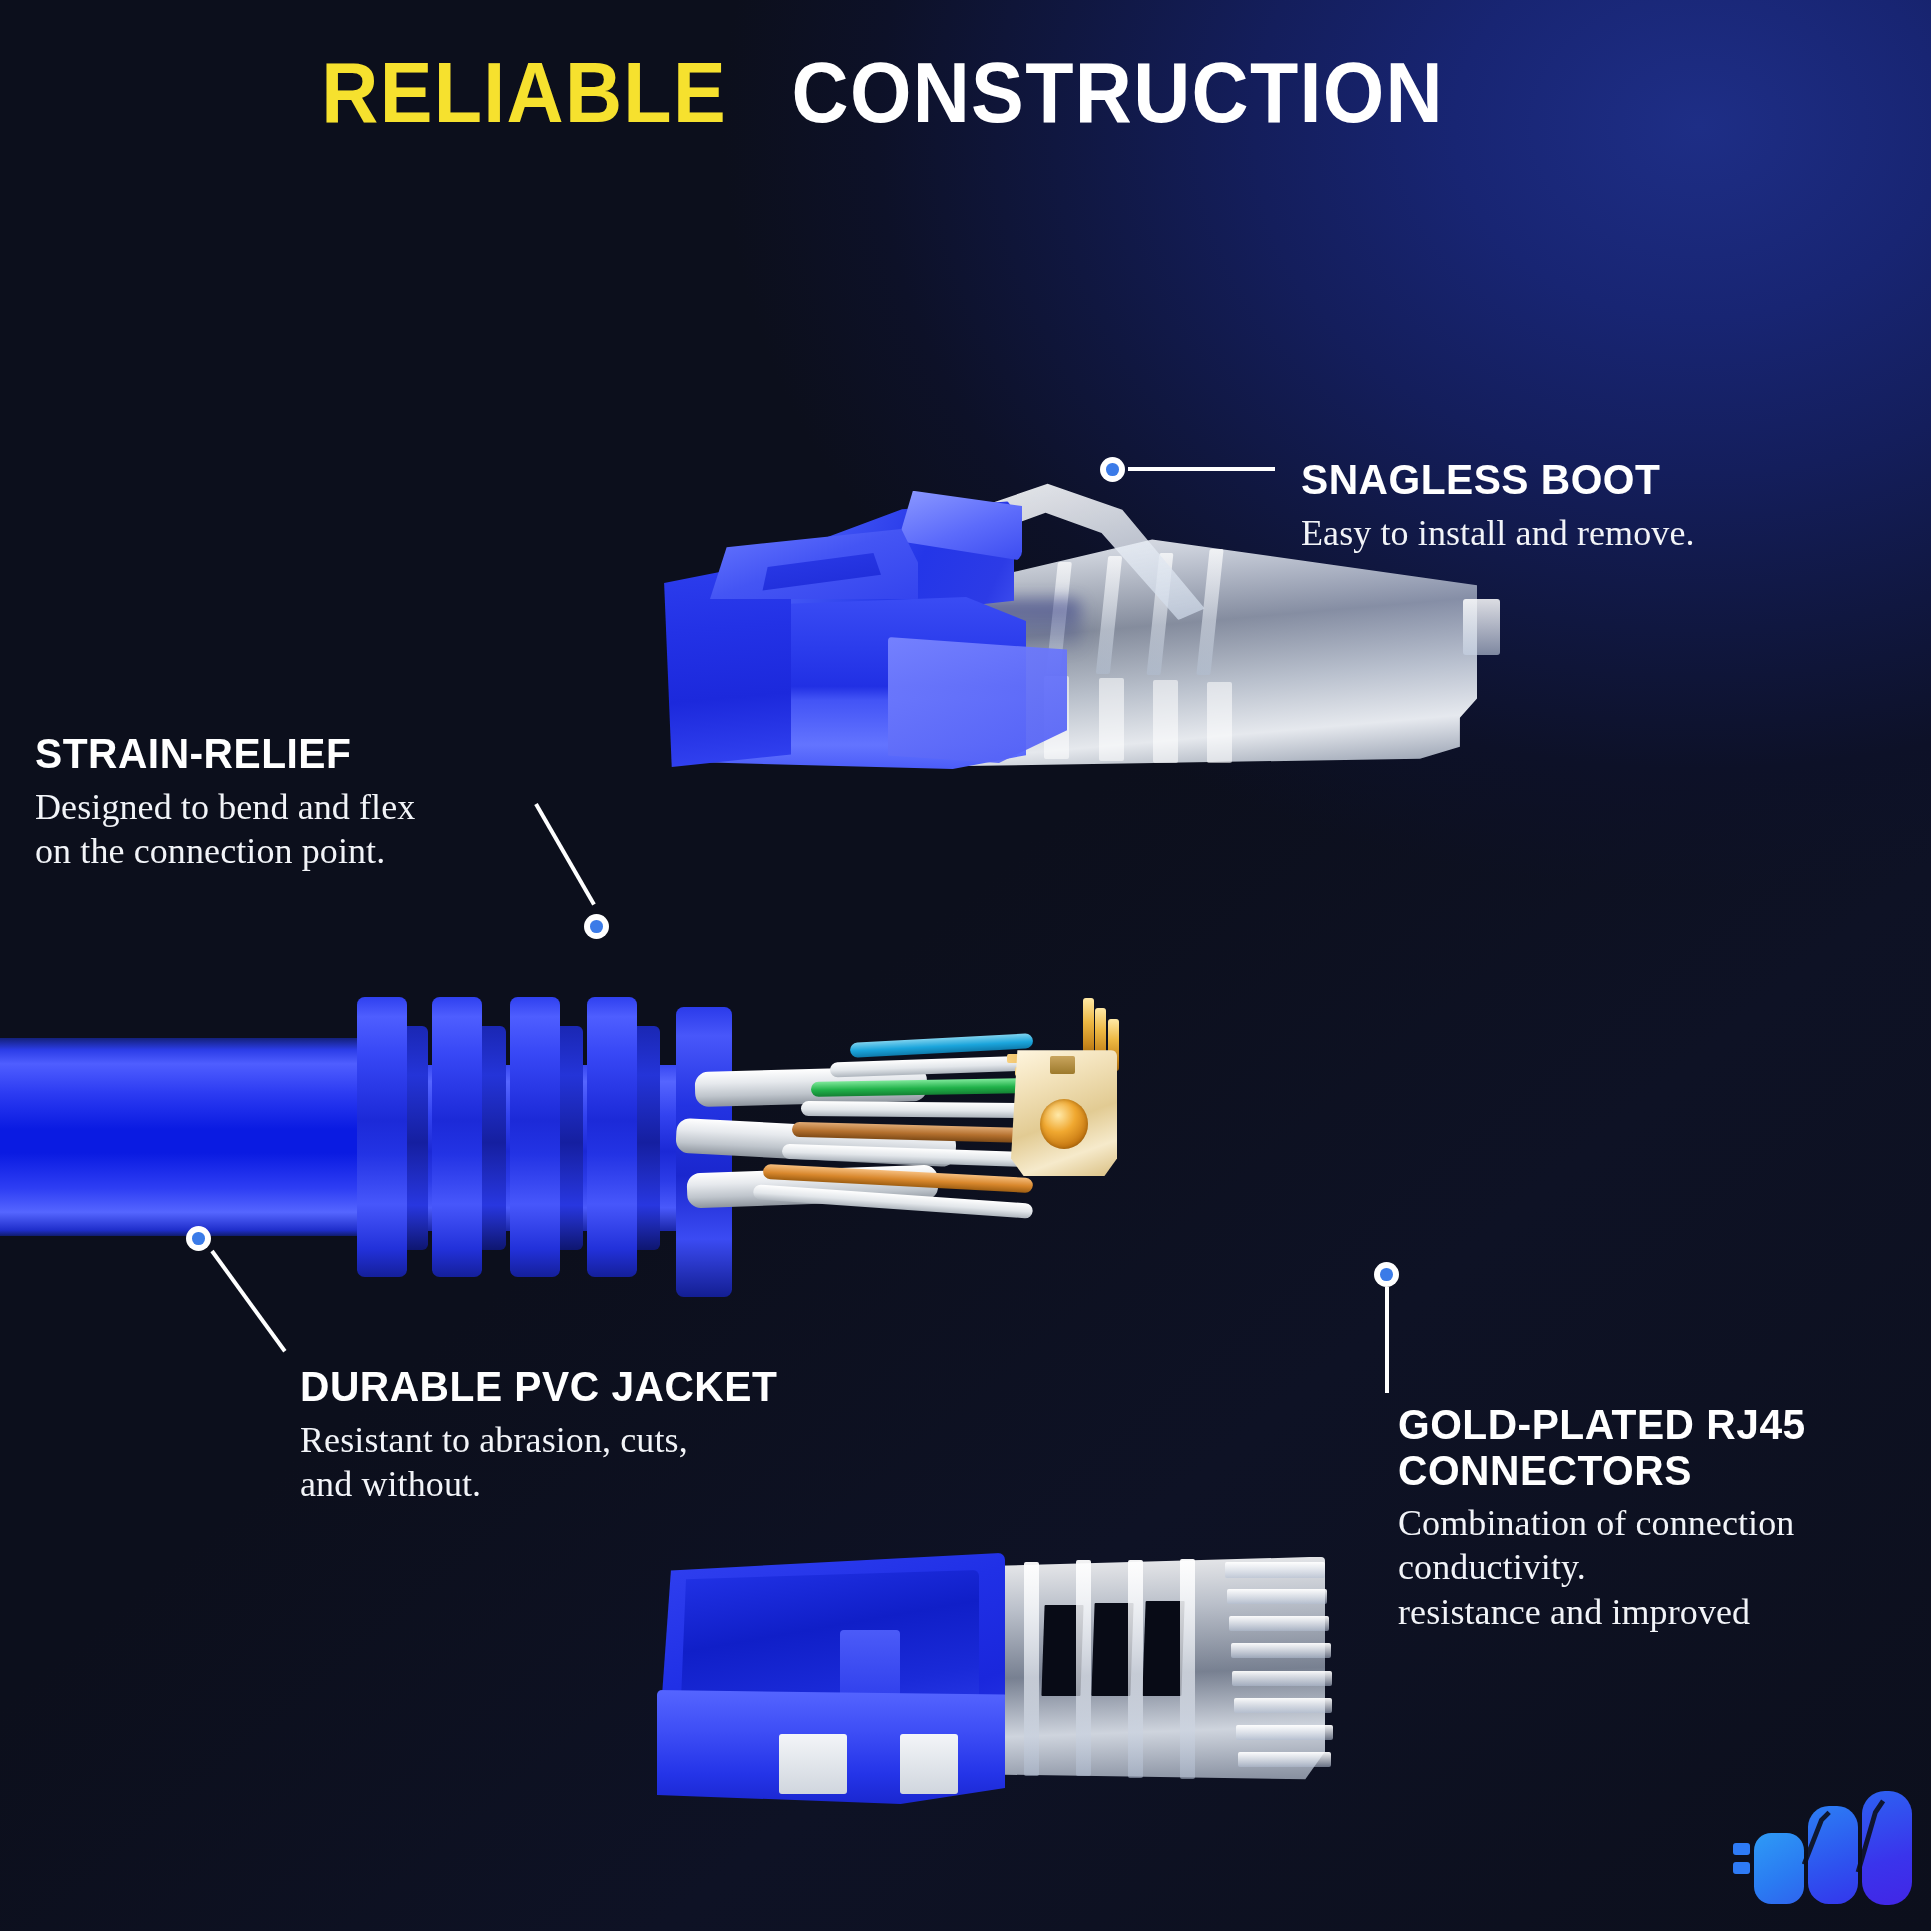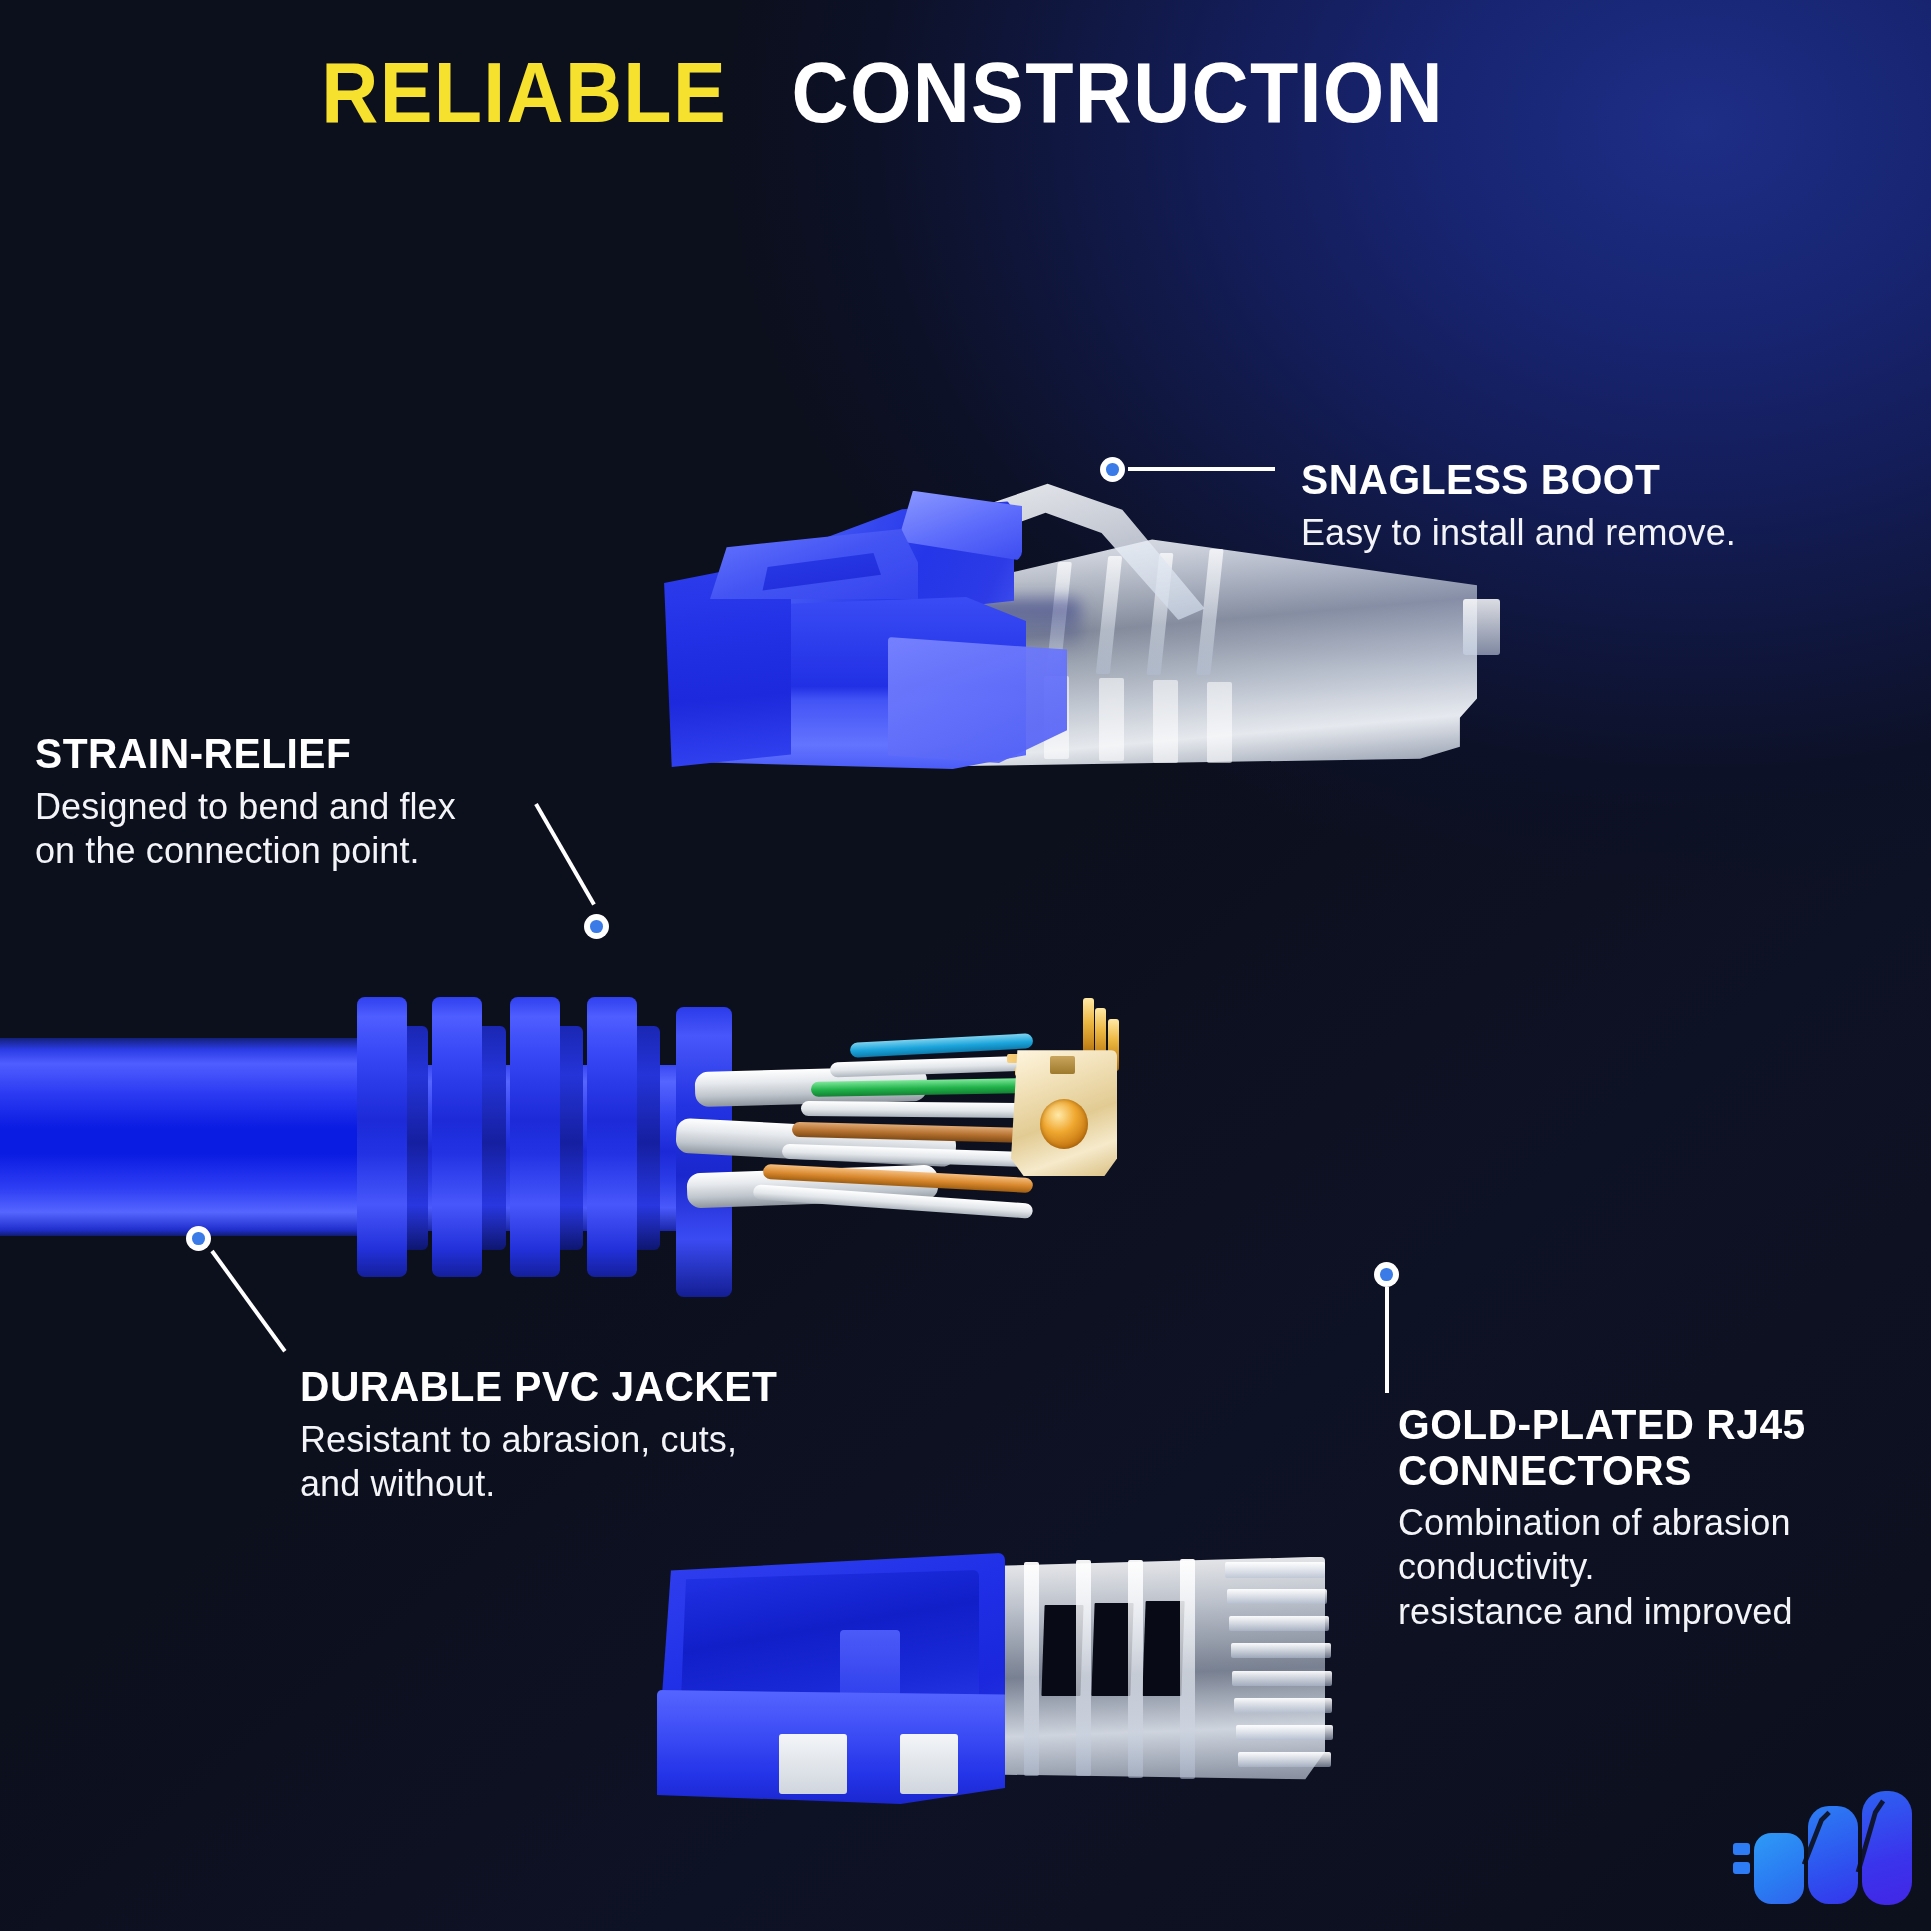--- a/index.html
+++ b/index.html
@@ -48,21 +48,21 @@
     transform:scaleX(0.97);
     transform-origin:left center;
   }
   .callout-body {
     color:#F2F4F8;
     font-weight:300;
     font-size:36px;
     line-height:1.23;
     letter-spacing:0.1px;
     margin-top:6.8px;
-    font-family:Liberation Sans, sans-serif;
+    font-family:Liberation Serif, serif;
   }
   .callout-body div { white-space:nowrap; }
 
   #co-snagless { position:absolute; left:1301px; top:456px; z-index:30; }
   #co-strain   { position:absolute; left:35px;  top:730px; z-index:30; }
   #co-pvc      { position:absolute; left:300px; top:1363px; z-index:30; }
   #co-gold     { position:absolute; left:1398px; top:1402px; z-index:30; width:502px; }
   #co-gold .callout-title { line-height:1.1; }
 
   
@@ -450,21 +450,21 @@
   <div class="bc-white-patch" style="left:243px; top:189px; width:58px; height:60px;"></div>
 </div>
 
 <div class="marker" style="left:1374px; top:1262px;"></div>
 <div class="leader" style="left:1385px; top:1287px; width:3.9px; height:106px;"></div>
 
 <div id="co-gold">
   <div class="callout-title">GOLD-PLATED RJ45</div>
   <div class="callout-title">CONNECTORS</div>
   <div class="callout-body">
-    <div>Combination of abrasion</div>
+    <div>Combination of connection</div>
     <div>conductivity.</div>
     <div>resistance and improved</div>
   </div>
 </div>
 
 <div id="logo">
   <div class="lg-dash" style="left:0px; top:52px; width:17.4px; height:11.6px;"></div>
   <div class="lg-dash" style="left:0px; top:71px; width:17.4px; height:11.6px;"></div>
   <div class="lg-bar" style="left:21px; top:42px; width:50px; height:71px; background:linear-gradient(150deg,#2E9BF6 0%, #2A7BF2 60%, #2F63EE 100%); border-radius:17.4px;"></div>
   <div class="lg-bar" style="left:75px; top:15.4px; width:50px; height:98px; background:linear-gradient(160deg,#2C7EF4 0%, #2E52EF 60%, #3436EC 100%); border-radius:21px;"></div>

